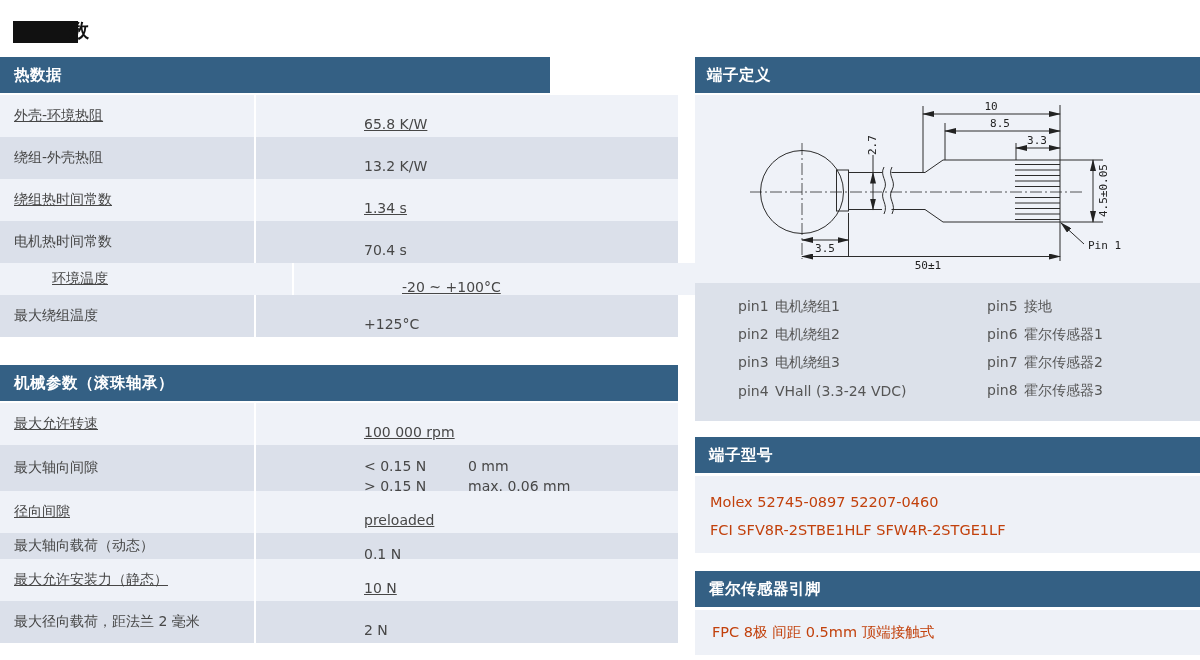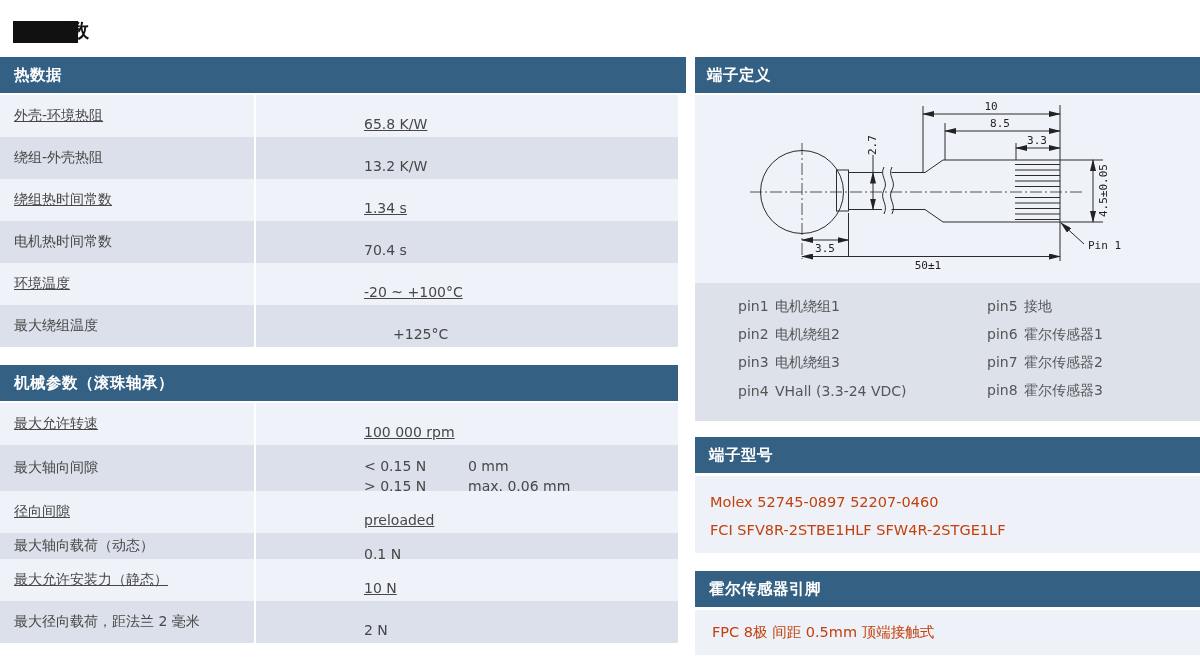--- a/index.html
+++ b/index.html
@@ -39,45 +39,45 @@
 </head>
 <body>
 
 <div class="page">
 
   <div class="doc-title">
     <span class="redact"></span>
     <span class="title-char">数</span>
   </div>
 
-  <div class="bar" style="left:0;top:57px;width:686px;">
+  <div class="bar" style="left:0;top:57px;width:550px;">
     <span>热数据</span>
   </div>
   <div class="abs" style="left:0;top:95px;">
     <div class="trow row-light" style="height:42px;">
       <div class="lcell">外壳-环境热阻</div>
       <div class="vcell">65.8 K/W</div>
     </div>
     <div class="trow row-dark" style="height:42px;">
       <div class="lcell">绕组-外壳热阻</div>
       <div class="vcell">13.2 K/W</div>
     </div>
     <div class="trow row-light" style="height:42px;">
       <div class="lcell">绕组热时间常数</div>
       <div class="vcell">1.34 s</div>
     </div>
     <div class="trow row-dark" style="height:42px;">
       <div class="lcell">电机热时间常数</div>
       <div class="vcell">70.4 s</div>
     </div>
-    <div class="trow row-light" style="height:42px;">
+    <div class="trow row-light" style="height:32px;padding-left:38px;">
       <div class="lcell">环境温度</div>
       <div class="vcell">-20 ~ +100°C</div>
     </div>
-    <div class="trow row-dark" style="height:42px;gap:29px;">
+    <div class="trow row-dark" style="height:42px;">
       <div class="lcell">最大绕组温度</div>
       <div class="vcell">+125°C</div>
     </div>
   </div>
 
   <div class="bar" style="left:0;top:365px;width:678px;">
     <span>机械参数（滚珠轴承）</span>
   </div>
   <div class="abs" style="left:0;top:403px;">
     <div class="trow row-light" style="height:42px;">

